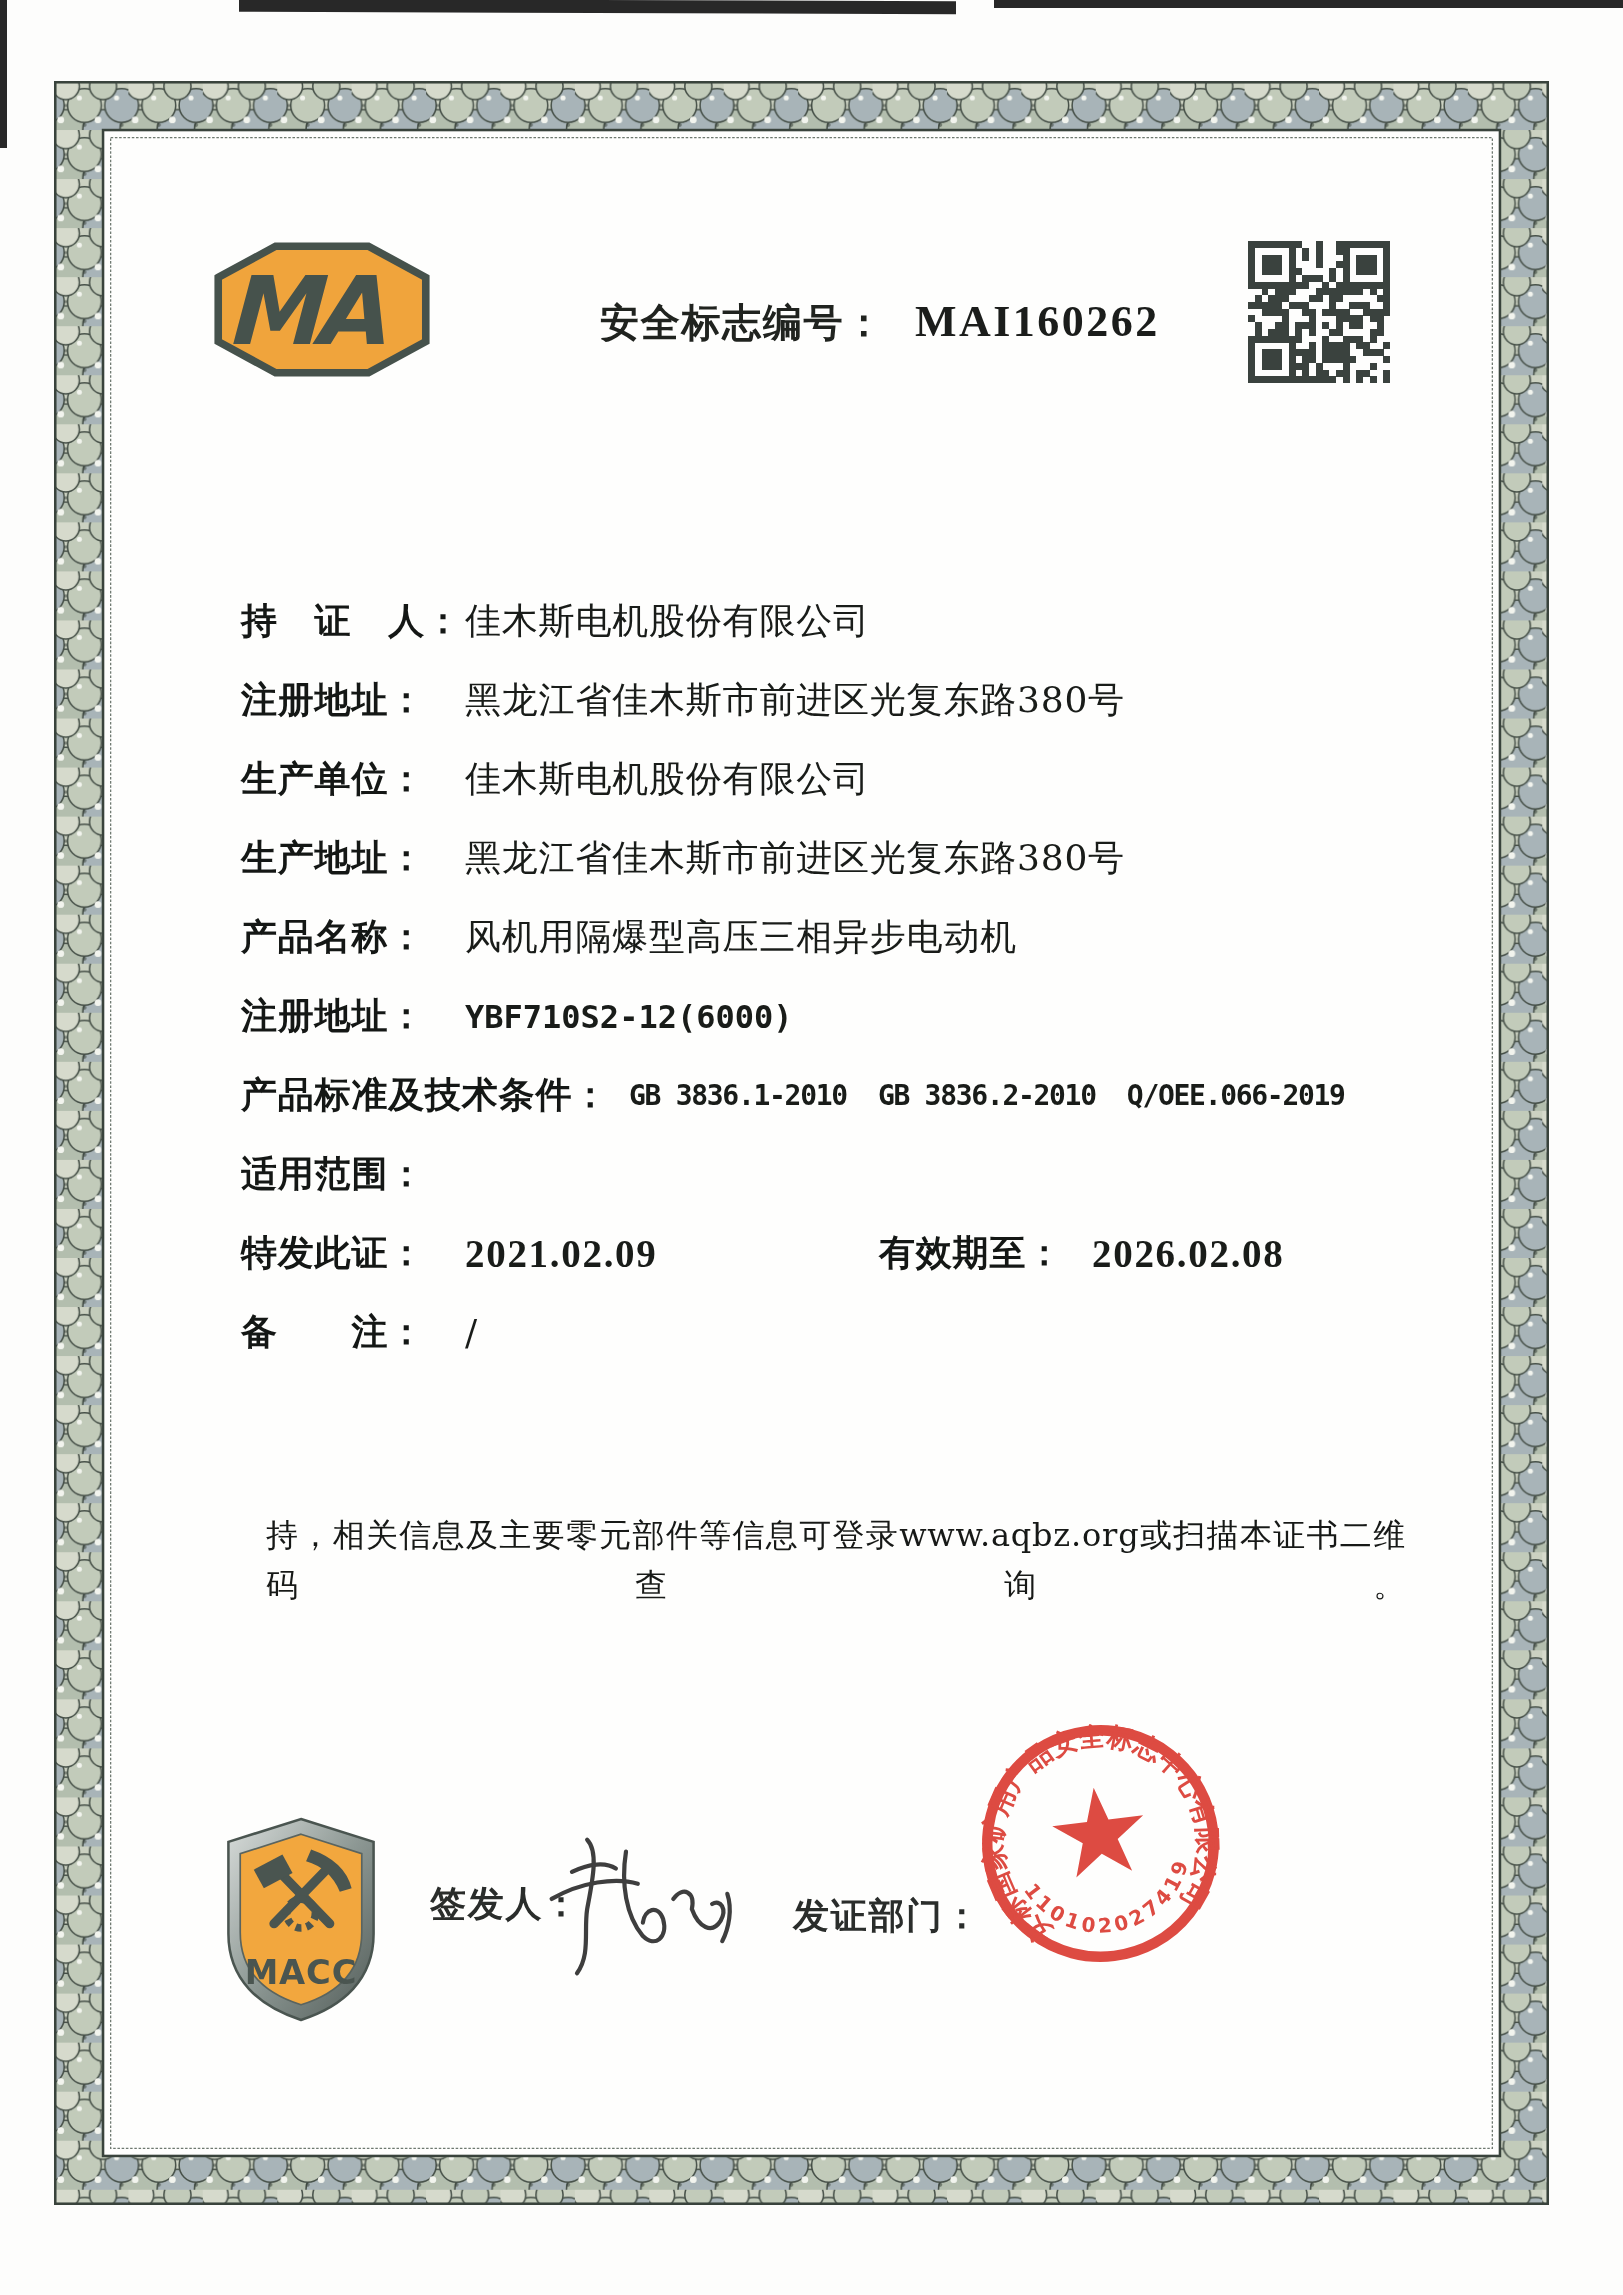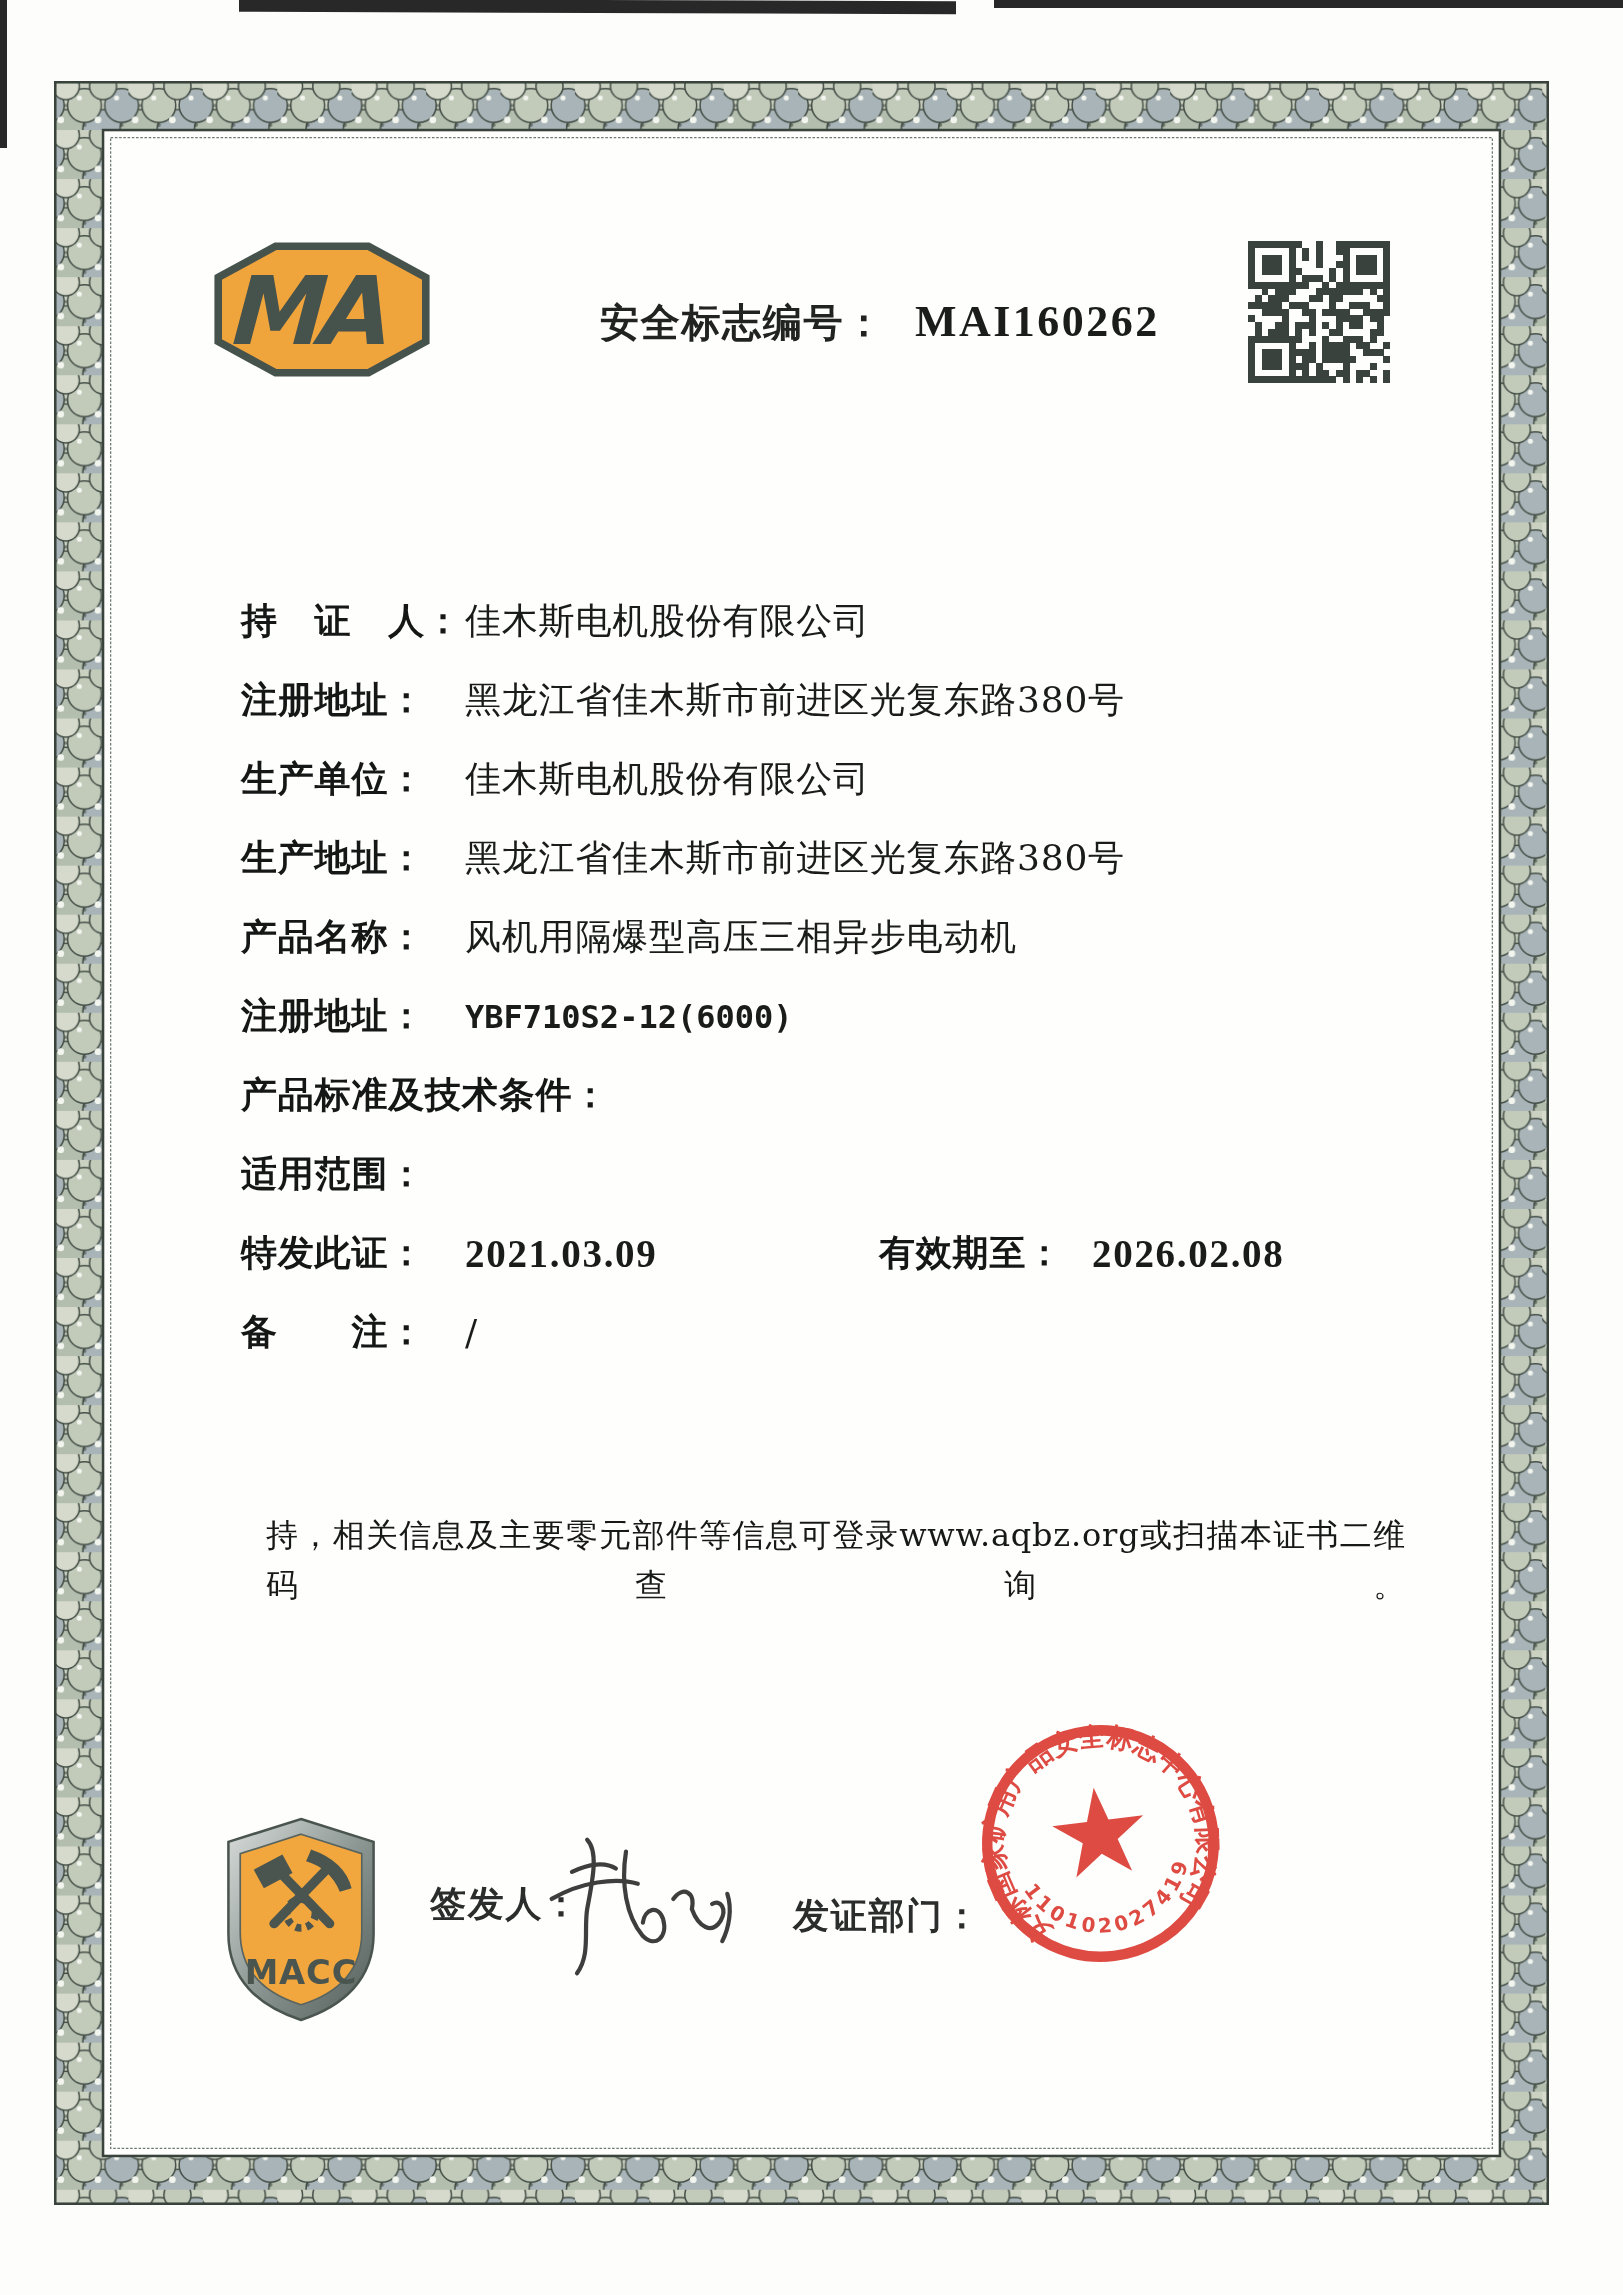--- a/index.html
+++ b/index.html
@@ -375,27 +375,28 @@
     <div class="frow">
       <span class="flabel">产品名称：</span>
       <span class="fval">风机用隔爆型高压三相异步电动机</span>
     </div>
     <div class="frow">
       <span class="flabel">注册地址：</span>
       <span class="fval model">YBF710S2-12(6000)</span>
     </div>
     <div class="frow">
       <span class="flabel auto">产品标准及技术条件：</span>
+      <span class="fval std">GB 3836.1-2010  GB 3836.2-2010  Q/OEE.066-2019</span>
     </div>
     <div class="frow">
       <span class="flabel">适用范围：</span>
     </div>
     <div class="frow">
       <span class="flabel">特发此证：</span>
-      <span class="fval date w490">2021.03.09</span>
+      <span class="fval date w490">2021.02.09</span>
       <span class="flabel mid">有效期至：</span>
       <span class="fval date">2026.02.08</span>
     </div>
     <div class="frow">
       <span class="flabel">备　　注：</span>
       <span class="fval">/</span>
     </div>
   </div>
 
   <div class="para">

